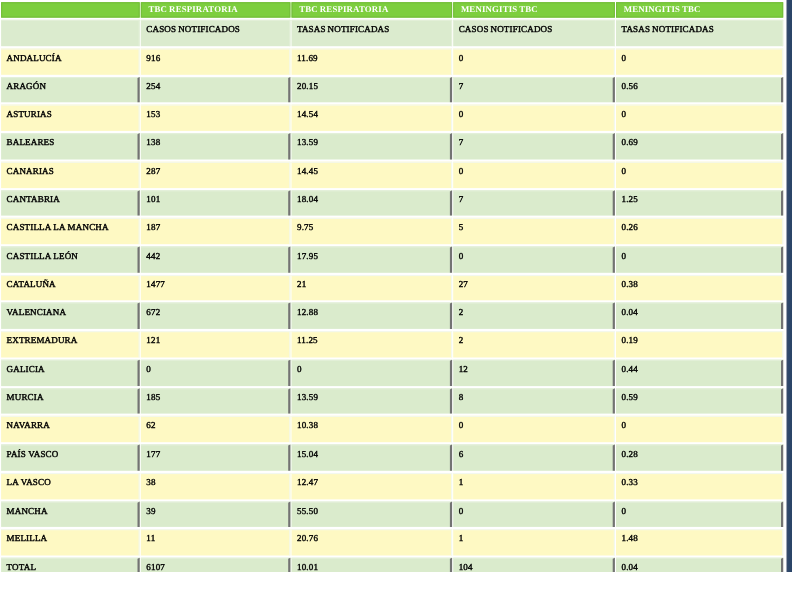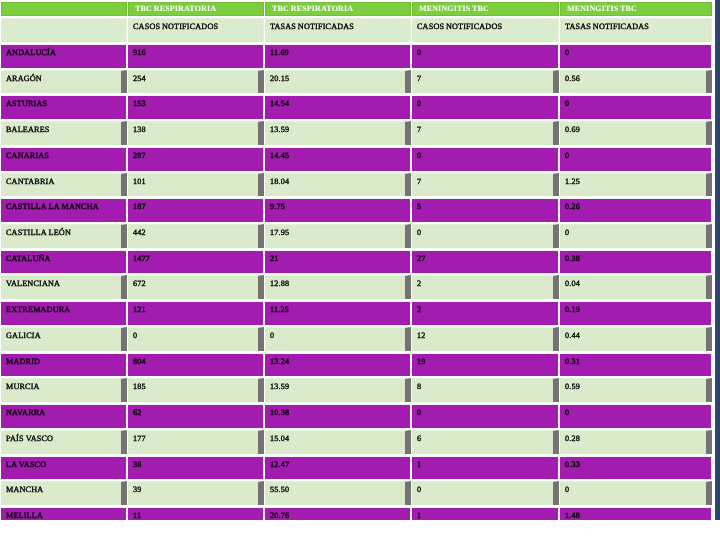--- a/index.html
+++ b/index.html
@@ -16,22 +16,22 @@
   td.ghead{background:#7dce3e;color:#ffffff;height:13px;line-height:11px;padding-top:0;
            vertical-align:middle;border:1px solid #74bd39;
            font-size:8px;font-weight:bold;letter-spacing:.15px;padding-left:6px;word-spacing:-0.3px;}
   td.shead{background:#dbebce;height:24px;font-size:8.2px;color:#000;padding-left:5px;
            vertical-align:top;padding-top:0;line-height:16px;letter-spacing:.15px;
            word-spacing:-0.4px;border-top:1px solid #e4f0da;border-right:1px solid #e4f0da;margin-top:10px;
            -webkit-text-stroke:0.35px #000;}
   td.c{height:23.72px;font-size:8.2px;color:#000;padding-left:5px;vertical-align:top;
        padding-top:1px;line-height:13px;letter-spacing:.15px;
        -webkit-text-stroke:0.35px #000;}
-  tr.r-light td.c{background:#a21caf;border-top:1px solid #f3f8ef;border-right:1px solid #f3f8ef;margin-left:48px;}
-  tr.r-dark  td.c{background:#daebcc;border-top:1px solid #e4f0da;border-right:6px solid #737373;}
+  tr.r-light td.c{background:#fef9c3;border-top:1px solid #f3f8ef;border-right:1px solid #f3f8ef;margin-left:48px;}
+  tr.r-dark  td.c{background:#daebcc;border-top:1px solid #e4f0da;border-right:2px solid #737373;}
 </style>
 </head>
 <body>
 
 <div class="slide">
 
   <table class="tbl">
     <colgroup>
       <col style="width:126px">
         <col style="width:136px">
@@ -131,27 +131,20 @@
       <td class="c">2</td>
       <td class="c">0.19</td>
     </tr>
     <tr class="r-dark">
       <td class="c">GALICIA</td>
       <td class="c">0</td>
       <td class="c">0</td>
       <td class="c">12</td>
       <td class="c">0.44</td>
     </tr>
-    <tr class="r-light">
-      <td class="c">MADRID</td>
-      <td class="c">804</td>
-      <td class="c">13.24</td>
-      <td class="c">19</td>
-      <td class="c">0.31</td>
-    </tr>
     <tr class="r-dark">
       <td class="c">MURCIA</td>
       <td class="c">185</td>
       <td class="c">13.59</td>
       <td class="c">8</td>
       <td class="c">0.59</td>
     </tr>
     <tr class="r-light">
       <td class="c">NAVARRA</td>
       <td class="c">62</td>

